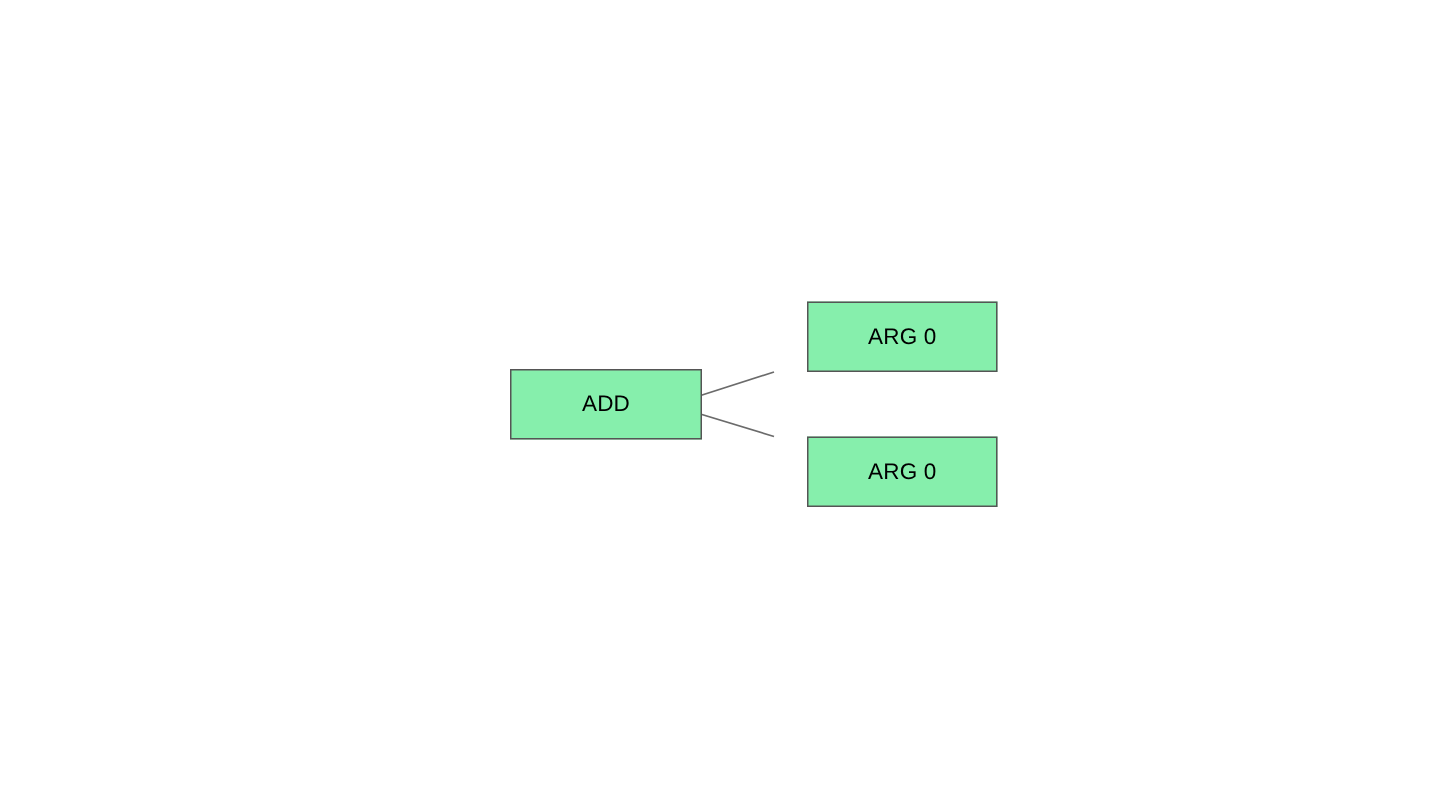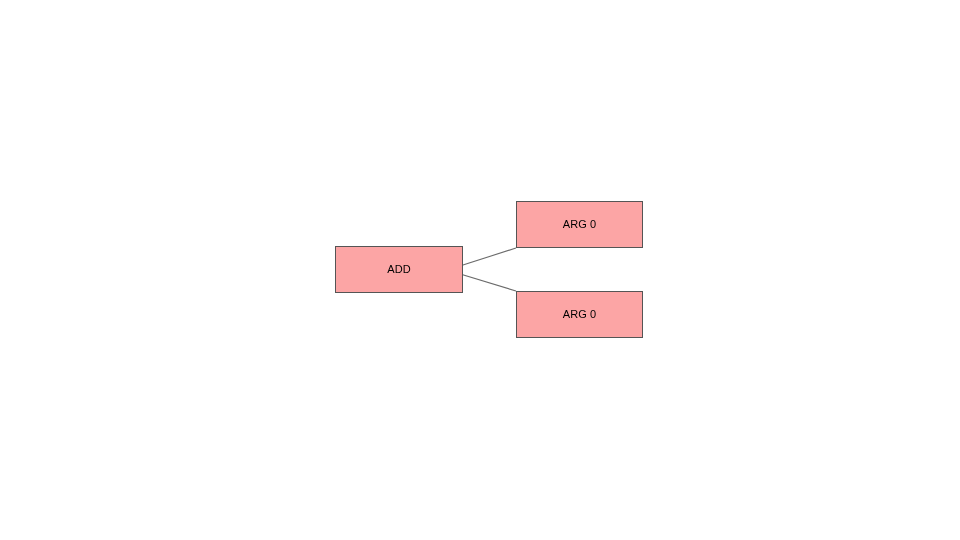--- a/index.html
+++ b/index.html
@@ -24,38 +24,39 @@
     position: absolute;
     left: 0;
     top: 0;
     width: 960px;
     height: 540px;
     pointer-events: none;
   }
   .node {
     position: absolute;
     box-sizing: border-box;
-    background: #fca5a5;
+    background: #86efac;
     border: 1px solid #555555;
     display: flex;
     align-items: center;
     justify-content: center;
     color: #000000;
     font-family: "Liberation Sans", sans-serif;
-    font-size: 11px;
+    font-size: 15px;
     line-height: 1;
     letter-spacing: 0.1px;
     white-space: nowrap;
+    margin-left: 22px;
   }
   .node-label {
     display: block;
     text-align: center;
   }
   #node-add {
-    left: 335px;
+    left: 318px;
     top: 246px;
     width: 128px;
     height: 47px;
   }
   #node-arg-top {
     left: 516px;
     top: 201px;
     width: 127px;
     height: 47px;
   }

